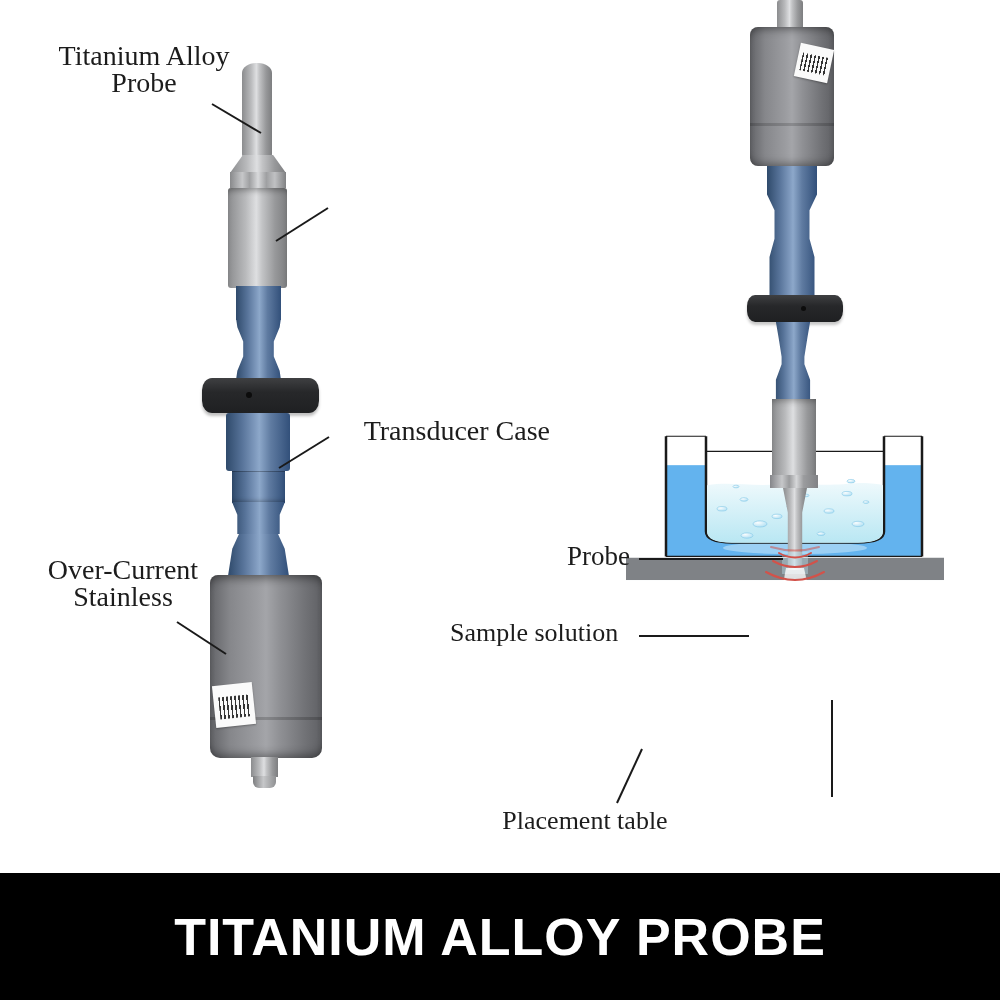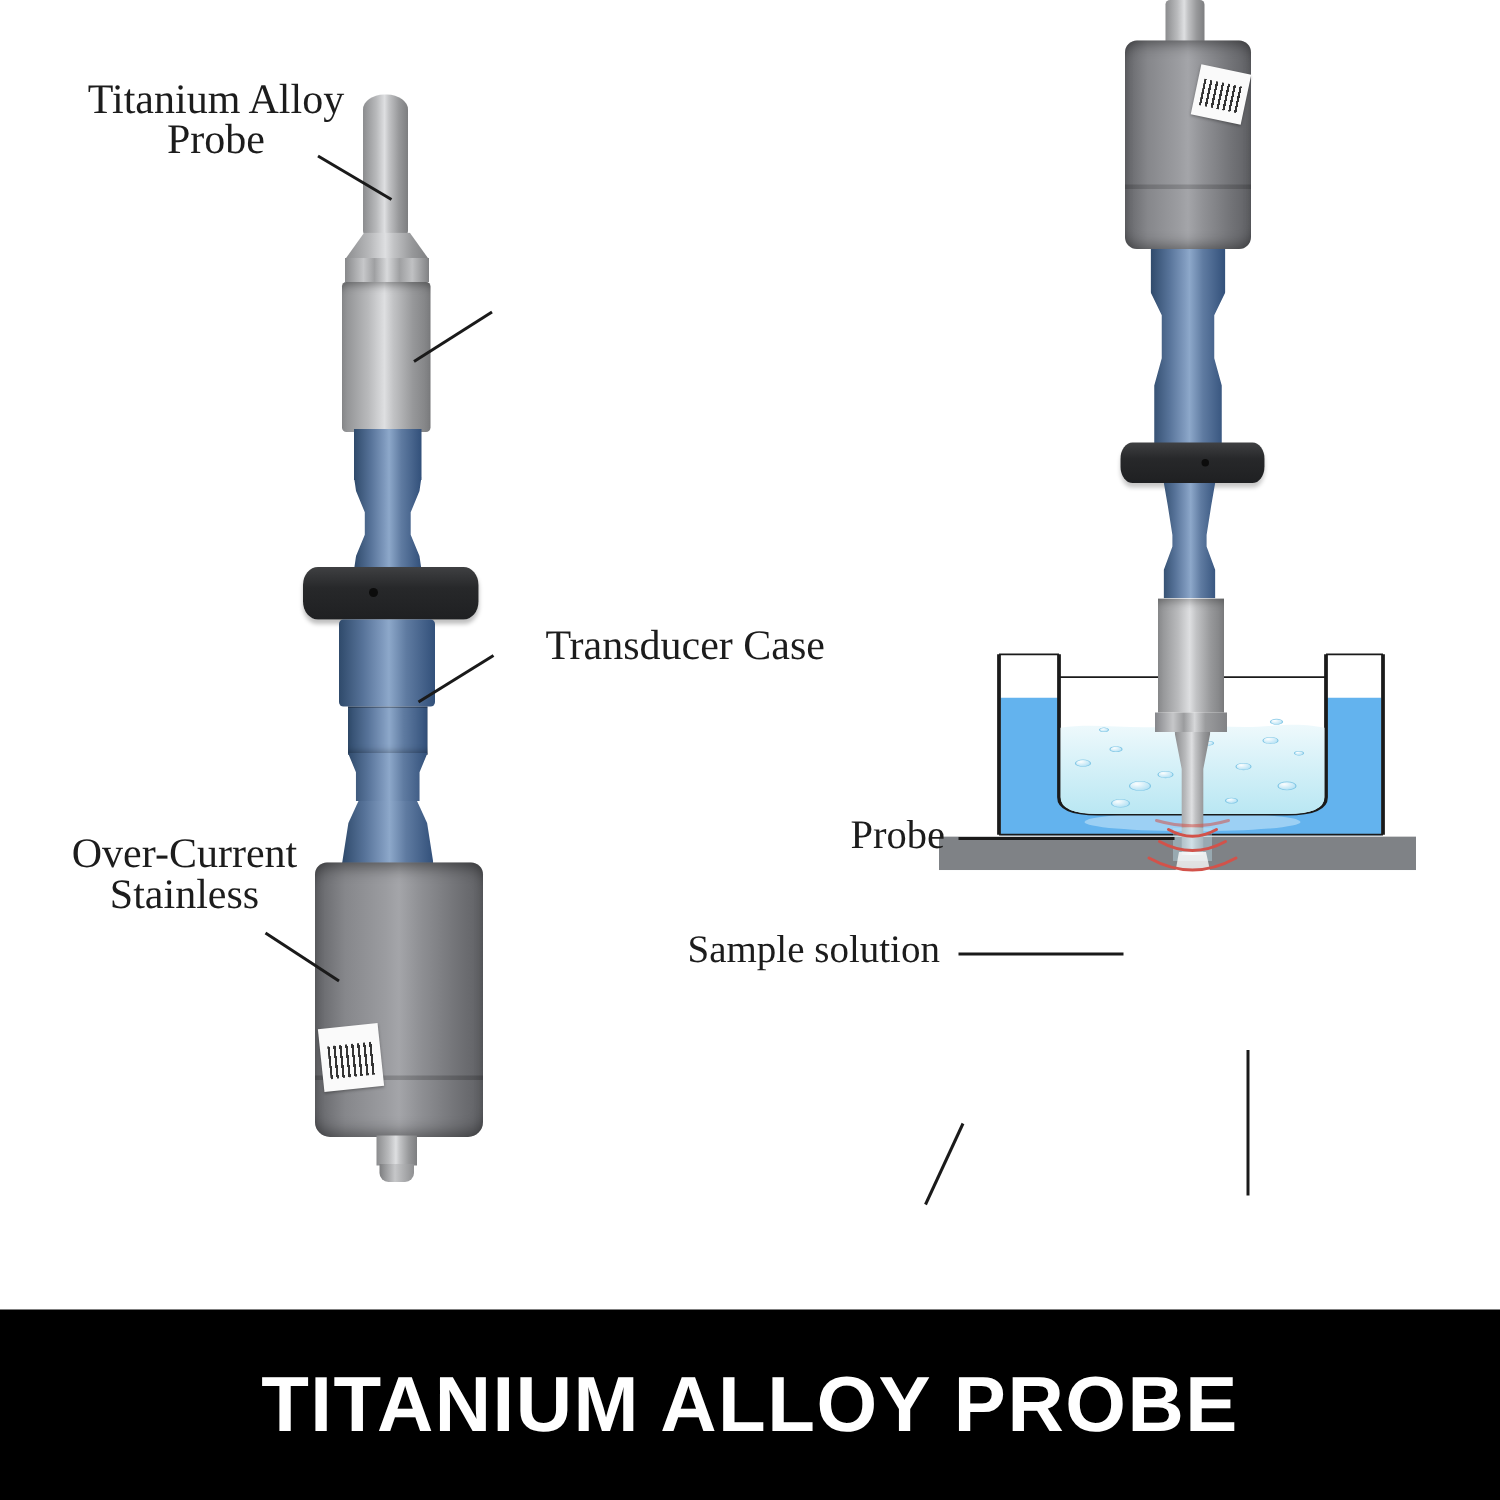--- a/index.html
+++ b/index.html
@@ -7,26 +7,26 @@
     --cooling-water:#63b3ee; --table-gray:#7f8286;
   }
   html,body{margin:0;padding:0;background:#ffffff;}
   #stage{position:relative;width:1000px;height:1000px;background:#ffffff;overflow:hidden;
          font-family:"Liberation Serif","DejaVu Serif",serif;}
   .abs{position:absolute;}
   
   .callout{position:absolute;color:var(--label-text);white-space:pre-line;text-align:center;
            font-size:28px;line-height:27px;}
   .callout.small{font-size:26px;line-height:26px;}
-  #cl-titanium{left:28px;top:42px;width:232px;margin-top:11px;}
+  #cl-titanium{left:28px;top:42px;width:232px;}
   #cl-inner{left:318px;top:185px;width:218px;}
   #cl-transducer{left:330px;top:417px;width:220px;text-align:right;}
   #cl-overcurrent{left:12px;top:556px;width:222px;}
   #cl-probe{left:515px;top:543px;width:115px;text-align:right;font-size:27px;}
-  #cl-sample{left:450px;top:620px;width:185px;text-align:center;}
+  #cl-sample{left:450px;top:620px;width:185px;text-align:left;}
   #cl-ptable{left:490px;top:808px;width:190px;}
   #cl-cooling{left:745px;top:800px;width:175px;}
   
   .metal{background:linear-gradient(90deg,#8b8c8e,#b9babc 30%,#dedfe1 48%,#c2c3c5 58%,#97989a 80%,#7d7e80);}
   .blue{background:linear-gradient(90deg,#2f4a6b,#577399 25%,#7e99bd 45%,#8da8ca 52%,#5f7ba1 70%,#32507a 100%);}
   .gray{background:linear-gradient(90deg,#636468,#86878b 18%,#9b9ca0 42%,#a4a5a9 50%,#909195 62%,#717276 85%,#5f6064);}
   .dark{background:linear-gradient(180deg,#3f4042,#27282a 40%,#1f2022);}
   
   .p{position:absolute;}
   #l-tip{left:242px;top:63px;width:30px;height:94px;border-radius:14px 14px 3px 3px/10px 10px 3px 3px;}
@@ -201,18 +201,19 @@
     </g>
   </svg>
 
   <div class="callout" id="cl-titanium">Titanium Alloy
 Probe</div>
   <div class="callout" id="cl-transducer">Transducer Case</div>
   <div class="callout" id="cl-overcurrent">Over-Current
 Stainless</div>
   <div class="callout small" id="cl-probe">Probe</div>
   <div class="callout small" id="cl-sample">Sample solution</div>
+  <div class="callout small" id="cl-ptable">Placement table</div>
 
   <div id="banner">
     <span>TITANIUM ALLOY PROBE</span>
   </div>
 
 </div>
 
 </body></html>

